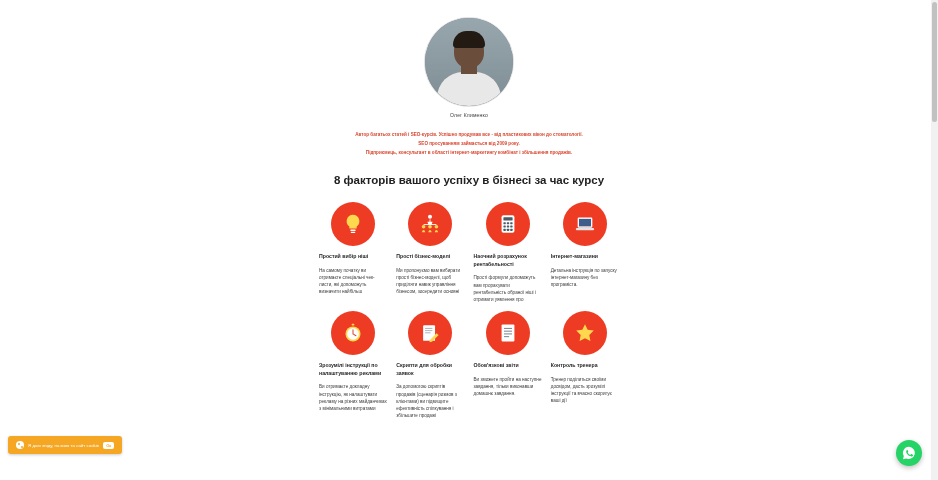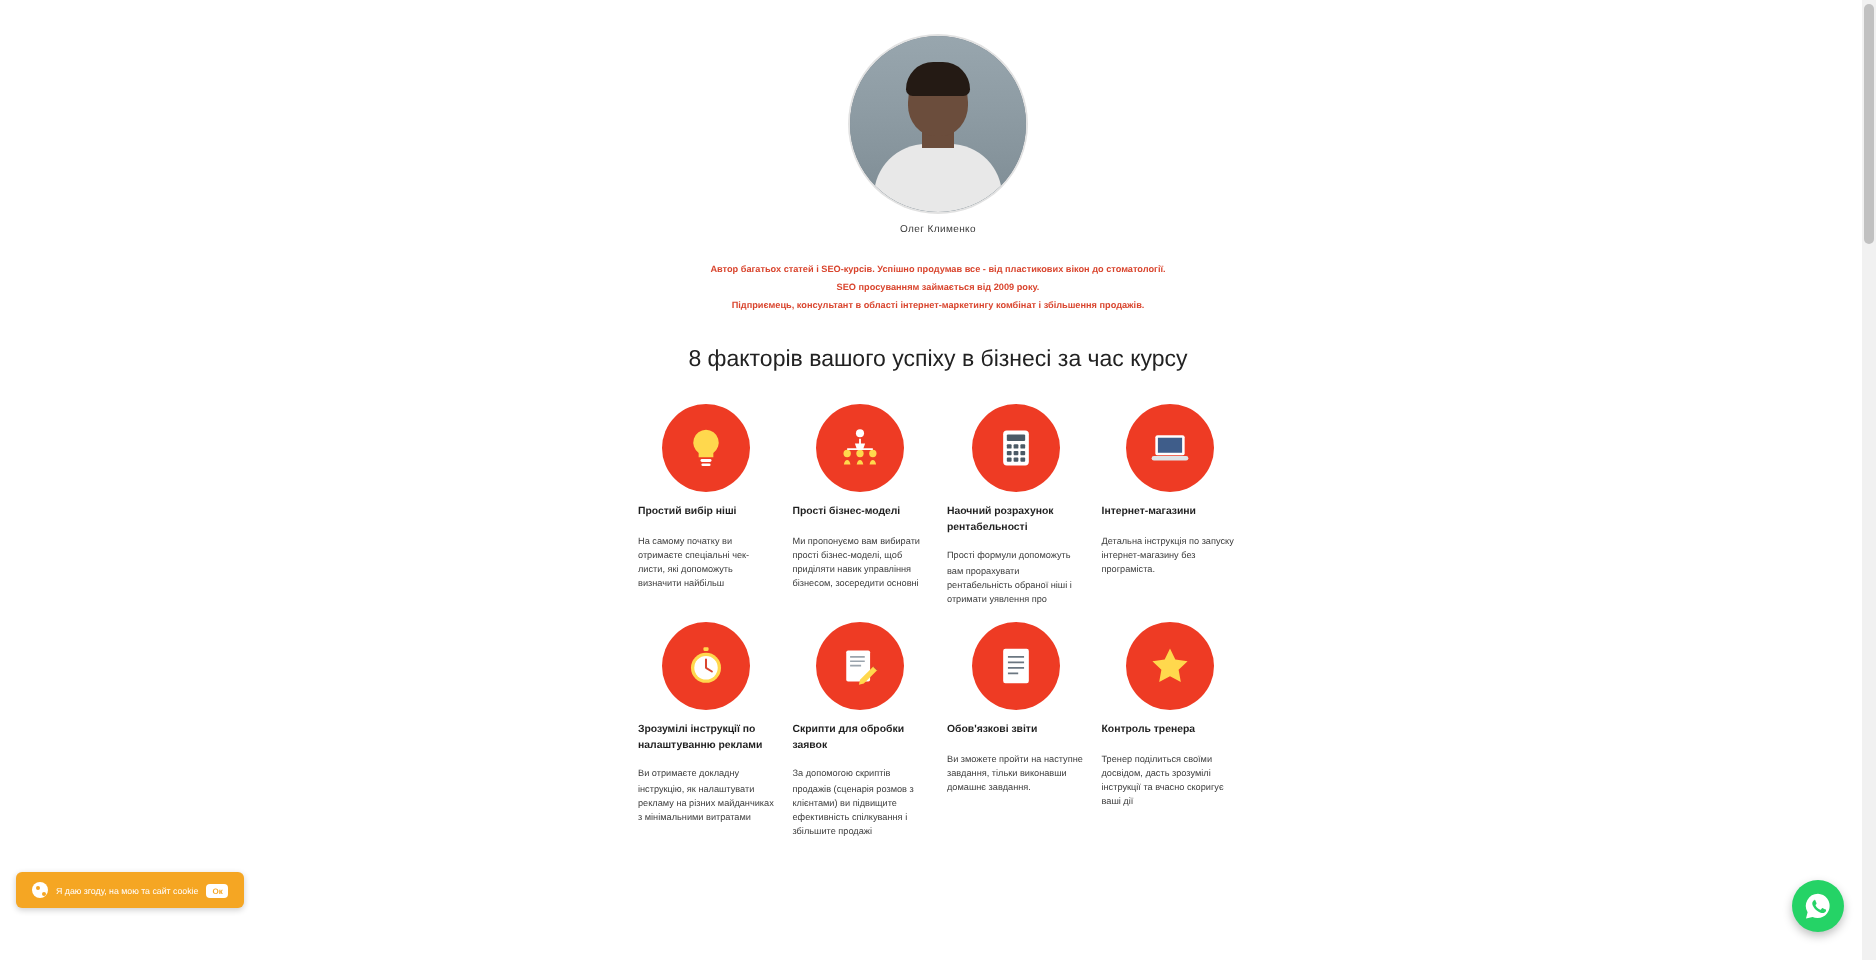--- a/index.html
+++ b/index.html
@@ -94,21 +94,21 @@
     font-weight: 700;
   }
   .bio span { display: block; }
 
   
   .section-title {
     margin-top: 16px;
     width: 100%;
     text-align: center;
     font-size: 11.5px;
-    font-weight: 400;
+    font-weight: 700;
     color: #222;
   }
 
   
   .grid {
     margin: 16px auto 0;
     width: 300px;
     display: grid;
     grid-template-columns: repeat(4, 1fr);
     column-gap: 9px;

